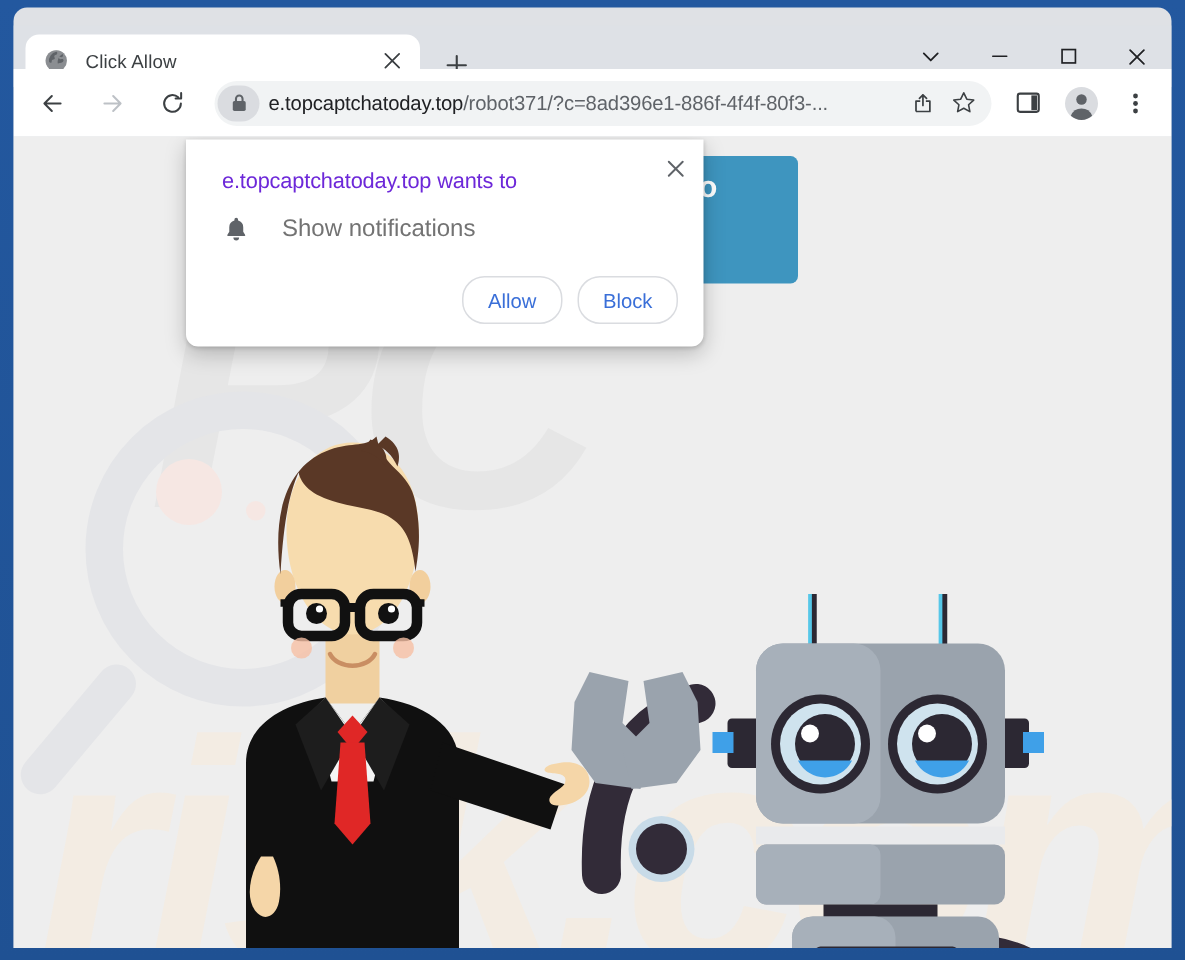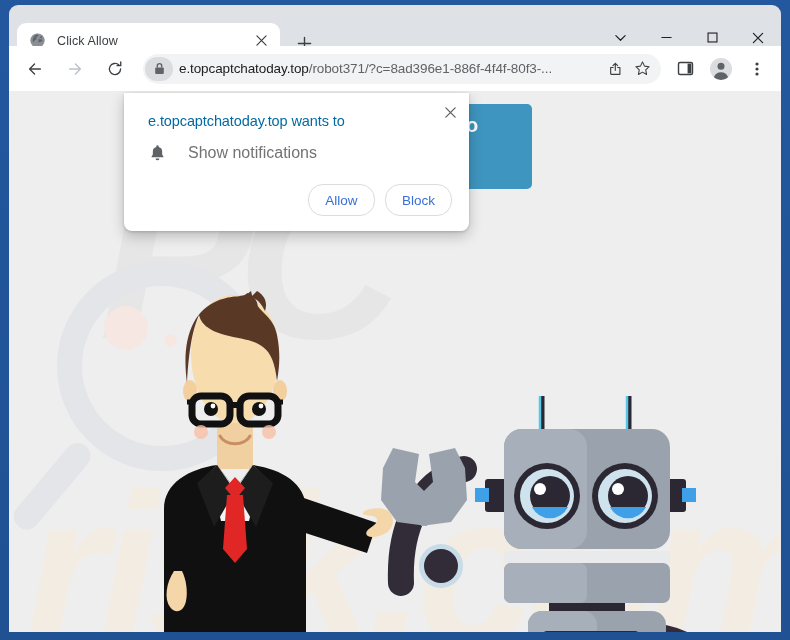--- a/index.html
+++ b/index.html
@@ -188,21 +188,21 @@
     position: absolute;
     right: 7px; top: 7px;
     width: 24px; height: 24px;
     display: flex; align-items: center; justify-content: center;
     border-radius: 50%;
   }
   #perm-title {
     position: absolute;
     left: 24px; top: 20px;
     font-size: 14.5px;
-    color: #0369a1;
+    color: #6d28d9;
     letter-spacing: -.1px;
   }
   #perm-row {
     position: absolute;
     left: 24px; top: 50px;
     display: flex;
     align-items: center;
   }
   #bell-icon { width: 19px; height: 19px; flex: 0 0 19px; }
   #perm-row-label {

